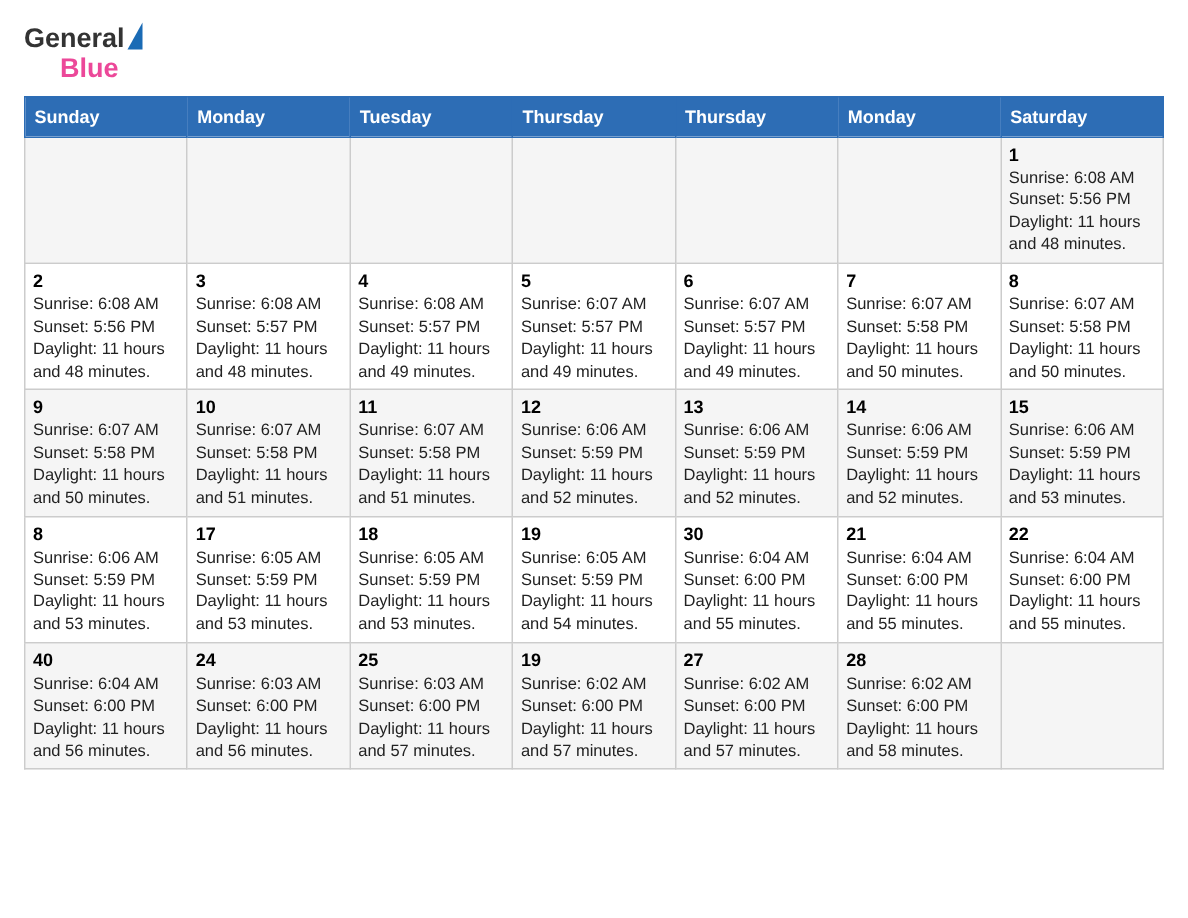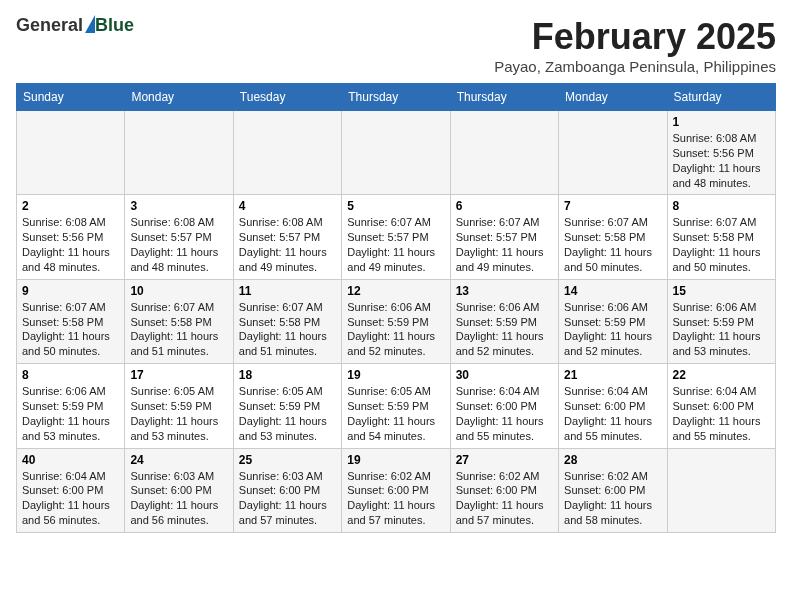--- a/index.html
+++ b/index.html
@@ -20,21 +20,21 @@
       display: flex;
       align-items: center;
       gap: 4px;
     }
     .logo-text {
       font-size: 18px;
       font-weight: bold;
       line-height: 1.1;
     }
     .logo-general { color: #333; }
-    .logo-blue { color: #14532d; }
+    .logo-blue { color: #ec4899; margin-left: 24px; }
     .logo-triangle {
       width: 0; height: 0;
       border-left: 10px solid transparent;
       border-bottom: 18px solid #1a6bb5;
       margin-left: 2px;
       margin-top: -4px;
     }
     .title-block {
       text-align: right;
     }
@@ -51,21 +51,21 @@
       width: 100%;
       border-collapse: collapse;
       font-size: 11px;
     }
     .calendar thead th {
       background: #2d6db5;
       color: #fff;
       text-align: left;
       padding: 6px 6px;
       font-size: 12px;
-      font-weight: normal;
+      font-weight: bold;
       border: 1px solid #2d6db5;
     }
     .calendar tbody td {
       border: 1px solid #ccc;
       vertical-align: top;
       padding: 4px 5px;
       width: 107px;
       min-height: 80px;
       background: #fff;
     }
@@ -86,31 +86,27 @@
       color: #222;
       line-height: 1.35;
     }
     .empty-cell { background: #f5f5f5 !important; }
   </style>
 </head>
 <body>
 
 <div class="header">
   <div class="logo">
-    <div style="display:flex; flex-direction:row; align-items:flex-start;">
+    <div style="display:flex; flex-direction:column; align-items:flex-start;">
       <div style="display:flex; align-items:center;">
         <span class="logo-text logo-general">General</span>
         <div class="logo-triangle"></div>
       </div>
       <span class="logo-text logo-blue">Blue</span>
     </div>
-  </div>
-  <div class="title-block">
-    <div class="main-title">February 2025</div>
-    <div class="subtitle">Payao, Zamboanga Peninsula, Philippines</div>
   </div>
 </div>
 
 <table class="calendar">
   <thead>
     <tr>
     <th>Sunday</th>
         <th>Monday</th>
         <th>Tuesday</th>
         <th>Thursday</th>

